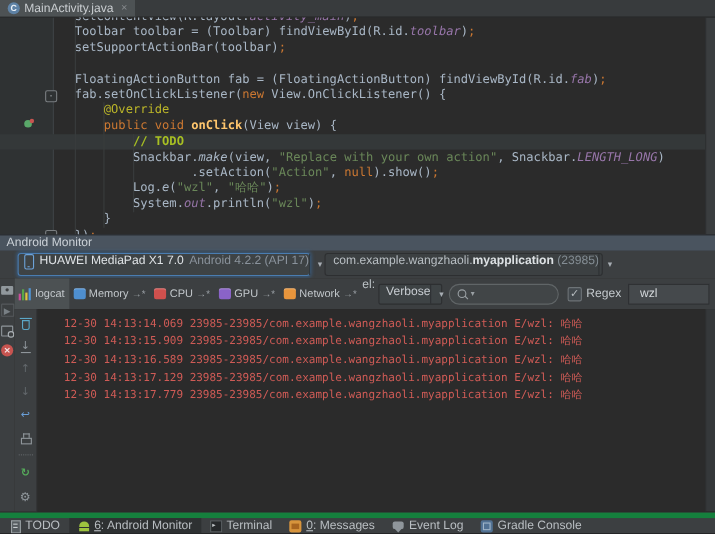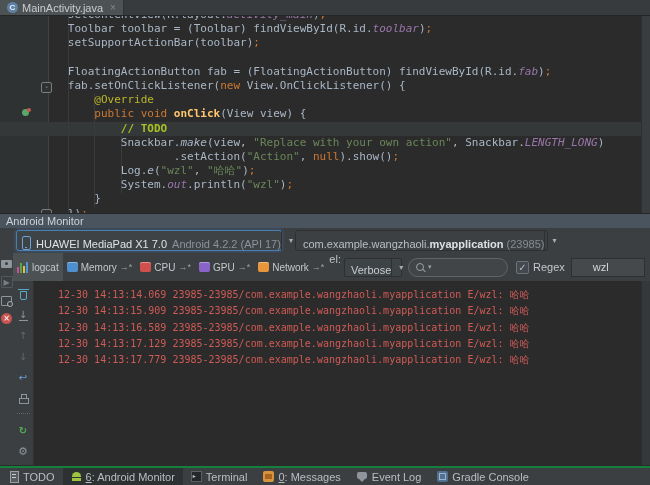--- a/index.html
+++ b/index.html
@@ -43,21 +43,21 @@
   .ovr::before{content:"";position:absolute;left:0;top:1px;width:7px;height:7px;border-radius:50%;background:#59a869}
   .ovr::after{content:"";position:absolute;left:5px;top:0;width:4px;height:4px;border-radius:50%;background:#c75450}
   .sstrip{position:absolute;right:0;top:0;width:8px;height:100%;background:#3a3d3f;border-left:1px solid #2d2f30;z-index:4}
 
   
   #mon-header{position:absolute;left:0;top:213px;right:0;height:15px;background:#4a545f;border-top:1px solid #242628;
         box-sizing:border-box;font-size:11px;color:#ccd2d8;padding:1px 0 0 6px}
 
   
   #device-row{position:absolute;left:0;top:228px;right:0;height:25px;background:#3c3f41}
-  .combo{display:flex;align-items:flex-end;box-sizing:border-box;font-size:11px;color:#c7ccd1;border-radius:3px}
+  .combo{display:flex;align-items:flex-start;box-sizing:border-box;font-size:11px;color:#c7ccd1;border-radius:3px}
   .device{position:absolute;left:16px;top:2px;width:266px;height:21px;background:#3e4345;
         border:1px solid #4a7db1;box-shadow:0 0 3px 1px rgba(58,110,166,.45)}
   .ic-phone{width:7px;height:12px;border:1px solid #6ca2d8;border-radius:2px;margin:0 5px;position:relative;flex:none}
   .ic-phone::after{content:"";position:absolute;bottom:1px;left:2px;width:2px;height:1px;background:#6ca2d8}
   .dev-name{color:#dfe3e6;white-space:nowrap}
   .dev-detail{color:#8a939c;margin-left:5px;white-space:nowrap}
   .combo .spacer{flex:1}
   .arrowbox{width:18px;height:100%;border-left:1px solid #2e3133;display:flex;align-items:center;
         justify-content:center;color:#a7adb3;font-size:8px;flex:none}
   .process{position:absolute;left:295px;top:2px;width:253px;height:21px;background:#3c4042;border:1px solid #2d2f31;padding-left:7px}
@@ -80,21 +80,21 @@
   .combo.small{width:58px;height:19px;background:#3e4345;border:1px solid #2d2f31;border-radius:2px;padding-left:6px;flex:none}
   .searchpill{width:100px;height:19px;border:1px solid #606567;border-radius:10px;background:#414547;
         margin-left:6px;display:flex;align-items:center;padding-left:7px;box-sizing:border-box;flex:none}
   .mag{width:6px;height:6px;border:1px solid #9aa0a4;border-radius:50%;position:relative;flex:none}
   .mag::after{content:"";position:absolute;left:5px;top:6px;width:4px;height:1px;background:#9aa0a4;transform:rotate(45deg)}
   .mag-arrow{color:#9aa0a4;font-size:7px;margin-left:4px}
   .cb{width:13px;height:13px;background:#43494e;border:1px solid #6d7377;border-radius:2px;color:#b6bcc0;
         font:10px/12px "DejaVu Sans",sans-serif;text-align:center;margin-left:8px;box-sizing:border-box;flex:none}
   .cb-label{font-size:11px;color:#c3c8cc;margin-left:4px;white-space:nowrap}
   .filterfield{width:74px;height:19px;background:#45494c;border:1px solid #2d2f31;margin-left:6px;
-        display:flex;align-items:center;padding-left:21px;font-size:11px;color:#d3d7da;box-sizing:border-box;flex:none}
+        display:flex;align-items:center;padding-left:10px;font-size:11px;color:#d3d7da;box-sizing:border-box;flex:none}
 
   
   #outer-tools{position:absolute;left:0;top:253px;width:13px;height:212px;background:#3c3f41;
         display:flex;flex-direction:column;align-items:center;padding-top:4px;gap:6px;box-sizing:border-box}
   #inner-tools{position:absolute;left:13px;top:281px;width:21px;height:184px;background:#3c3f41;
         border-right:1px solid #2f3133;display:flex;flex-direction:column;align-items:center;
         padding-top:6px;gap:8px;box-sizing:border-box}
   .ti{width:13px;height:13px;position:relative;display:flex;align-items:center;justify-content:center;
         font:11px/13px "DejaVu Sans",sans-serif;flex:none}
   .tool-sep{width:13px;height:2px;border-top:1px dotted #616669;flex:none}
@@ -116,21 +116,21 @@
   .ic-restart{color:#55a85a;font-size:10px;font-weight:bold}
   .ic-settings{color:#8f969b;font-size:11px}
 
   
   #log-area{position:absolute;left:34px;top:281px;right:0;height:184px;background:#2b2b2b;overflow:hidden}
   #log-lines{padding:6px 0 0 5px}
   .log-line{font:10px/16.3px "DejaVu Sans Mono",monospace;white-space:pre}
   .log-sstrip{position:absolute;right:0;top:0;width:8px;height:100%;background:#35383a;border-left:1px solid #2d2f30}
 
   
-  #statusbar{position:absolute;left:0;top:466px;right:0;height:19px;background:#3c3f41;border-top:2px solid #15803d;
+  #statusbar{position:absolute;left:0;top:466px;right:0;height:19px;background:#3c3f41;border-top:5px solid #15803d;
         display:flex;align-items:center;font-size:11px;color:#b9bec2;box-sizing:border-box}
   .sb-item{display:flex;align-items:center;gap:4px;padding:0 8px;height:100%;white-space:nowrap}
   .sb-item.sel{background:#2e3132}
   .sb-item u{text-decoration:underline}
   .si{width:11px;height:11px;position:relative;flex:none}
   .si-todo::before{content:"";position:absolute;left:2px;top:0;width:7px;height:10px;border:1px solid #9aa0a4;background:#565c60}
   .si-todo::after{content:"";position:absolute;left:4px;top:3px;width:4px;height:1px;background:#c8cdd0;box-shadow:0 3px #c8cdd0}
   .si-android::before{content:"";position:absolute;left:1px;top:1px;width:9px;height:5px;background:#9ec43f;border-radius:5px 5px 0 0}
   .si-android::after{content:"";position:absolute;left:1px;top:7px;width:9px;height:3px;background:#9ec43f}
   .si-terminal{background:#25282a;border:1px solid #5a5f62;box-sizing:border-box}

